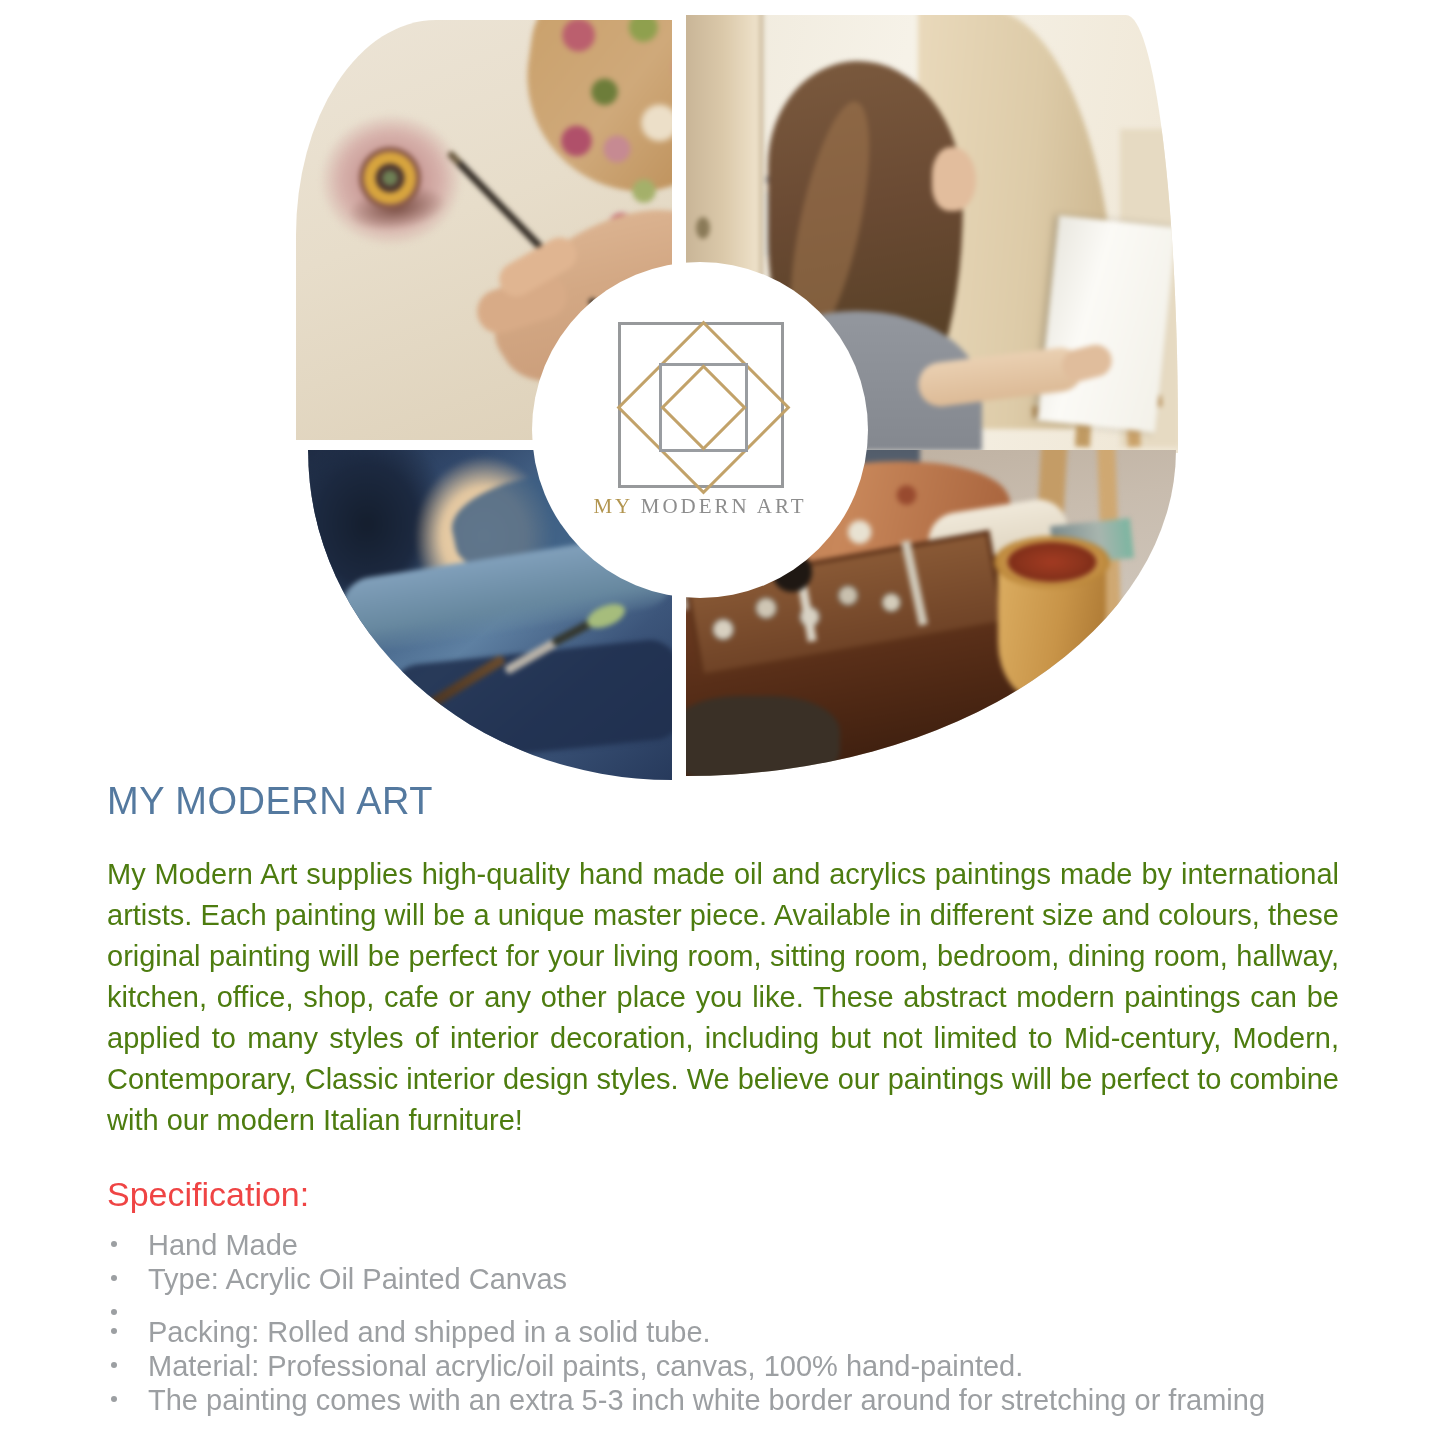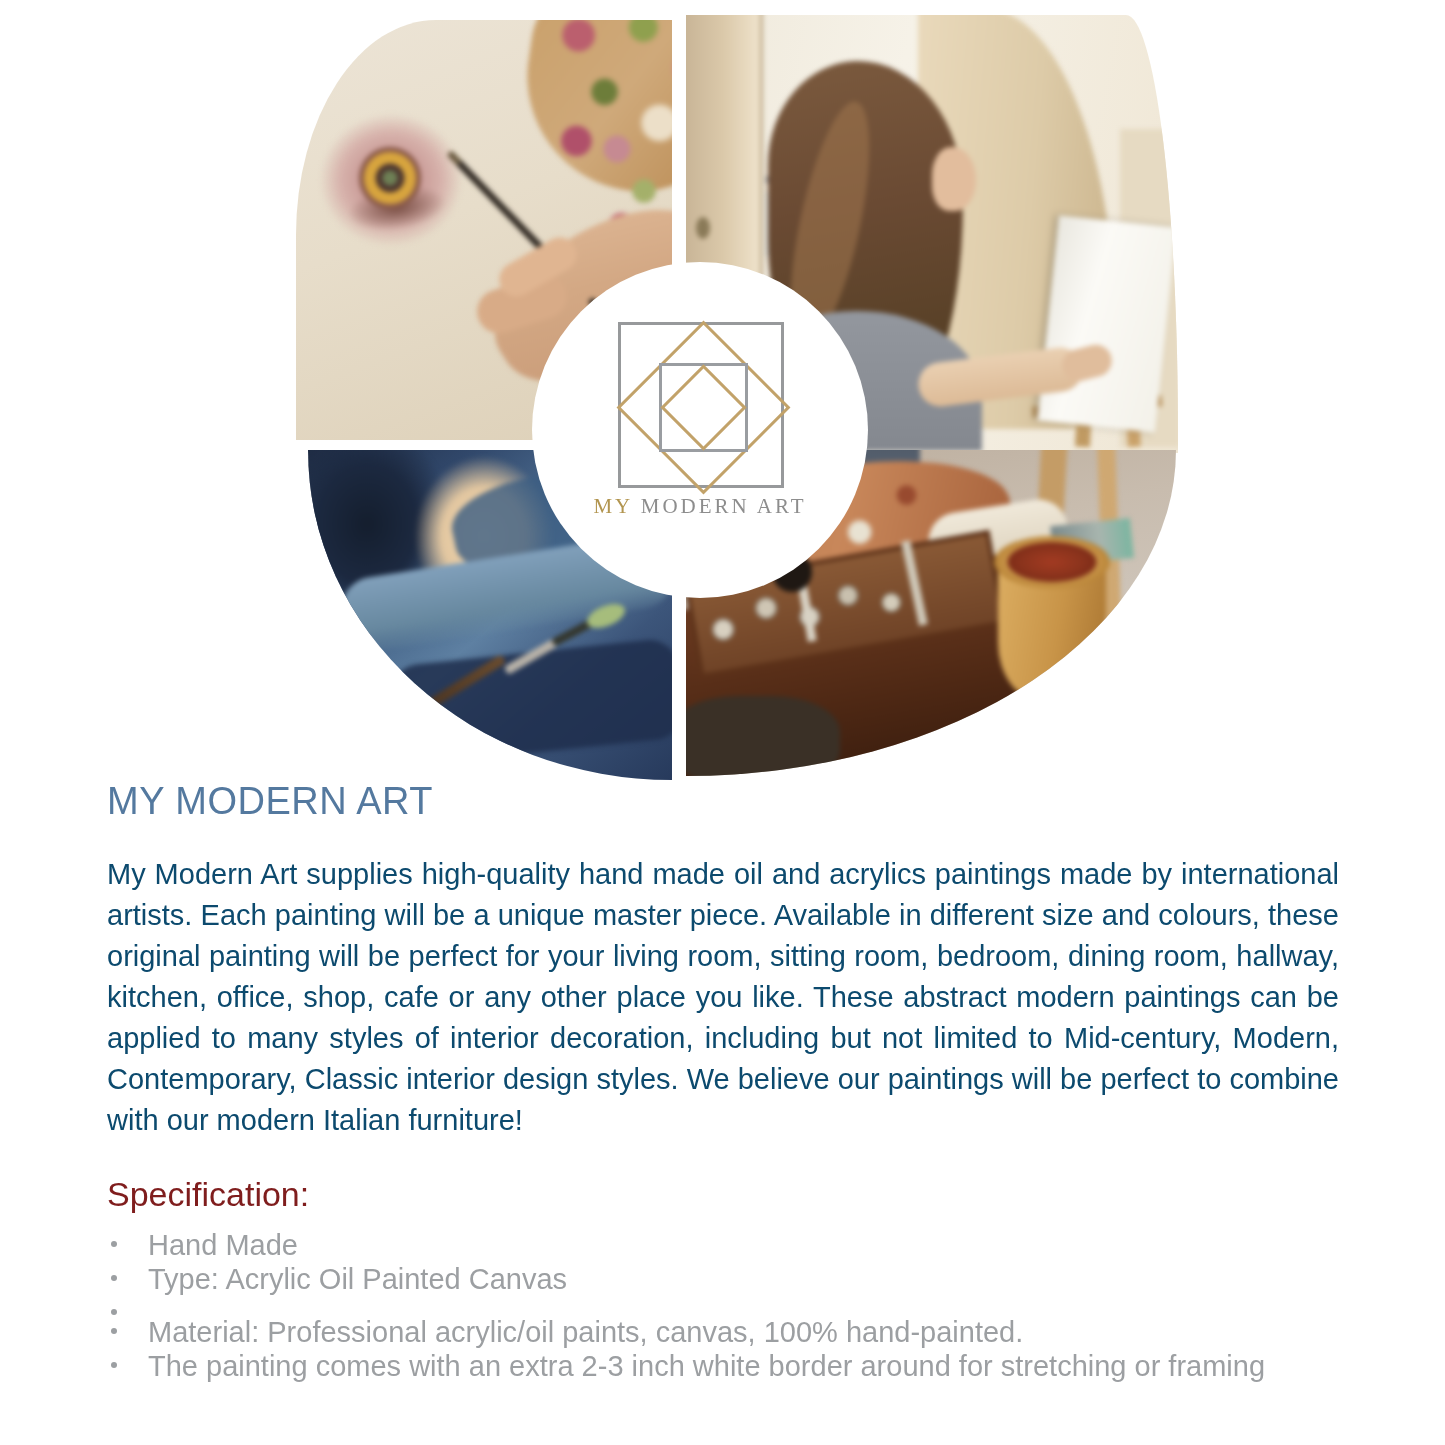--- a/index.html
+++ b/index.html
@@ -167,23 +167,23 @@
   .lg-sq-inner{position:absolute;left:41px;top:41px;width:83px;height:83px;border:3px solid #9a9da1;}
   .lg-di-inner{position:absolute;left:55px;top:55px;width:55px;height:55px;
     border:3px solid #c2a269;transform:rotate(45deg);}
   .logo-text{position:absolute;left:0;top:232px;width:336px;text-align:center;
     font-family:"Liberation Serif", serif;font-size:21px;letter-spacing:3px;color:#8d8d8d;}
   .logo-text .gold{color:#b2954f;}
 
   
   .content{position:absolute;left:107px;top:780px;width:1232px;}
   .page-h1{margin:0;font-size:38px;font-weight:400;color:#54799f;letter-spacing:0.5px;}
-  .about-body{margin:31px 0 0 0;font-size:29px;line-height:41px;color:#0c4a6e;
+  .about-body{margin:31px 0 0 0;font-size:29px;line-height:41px;color:#4d7c0f;
     text-align:justify;}
-  .spec-h2{margin:34px 0 0 0;font-size:34px;font-weight:400;color:#7f1d1d;}
+  .spec-h2{margin:34px 0 0 0;font-size:34px;font-weight:400;color:#ef4444;}
   .spec-list{margin:14px 0 0 0;padding:0;list-style:none;}
   .spec-list li{display:flex;align-items:flex-start;font-size:29px;line-height:34px;
     color:#9c9fa2;white-space:pre-wrap;}
   .dot{flex:0 0 auto;width:6px;height:6px;border-radius:50%;background:#9c9fa2;
     margin:13px 31px 0 4px;}
 </style>
 </head>
 <body>
 
 <div class="collage">
@@ -276,16 +276,17 @@
 </div>
 
 <div class="content">
   <h1 class="page-h1">MY MODERN ART</h1>
   <p class="about-body">My Modern Art supplies high-quality hand made oil and acrylics paintings made by international artists. Each painting will be a unique master piece. Available in different size and colours, these original painting will be perfect for your living room, sitting room, bedroom, dining room, hallway, kitchen, office, shop, cafe or any other place you like. These abstract modern paintings can be applied to many styles of interior decoration, including but not limited to Mid-century, Modern, Contemporary, Classic interior design styles. We believe our paintings will be perfect to combine with our modern Italian furniture!</p>
   <h2 class="spec-h2">Specification:</h2>
   <ul class="spec-list">
     <li><span class="dot"></span><span>Hand Made</span></li>
     <li><span class="dot"></span><span>Type: Acrylic Oil Painted Canvas</span></li>
     <li><span class="dot"></span></li>
+    <li><span class="dot"></span><span>Packing: Rolled and shipped in a solid tube.</span></li>
     <li><span class="dot"></span><span>Material: Professional acrylic/oil paints, canvas, 100% hand-painted.</span></li>
-    <li><span class="dot"></span><span>The painting comes with an extra 2-3 inch white border around for stretching or framing</span></li>
+    <li><span class="dot"></span><span>The painting comes with an extra 5-3 inch white border around for stretching or framing</span></li>
   </ul>
 </div>
 
 </body></html>

